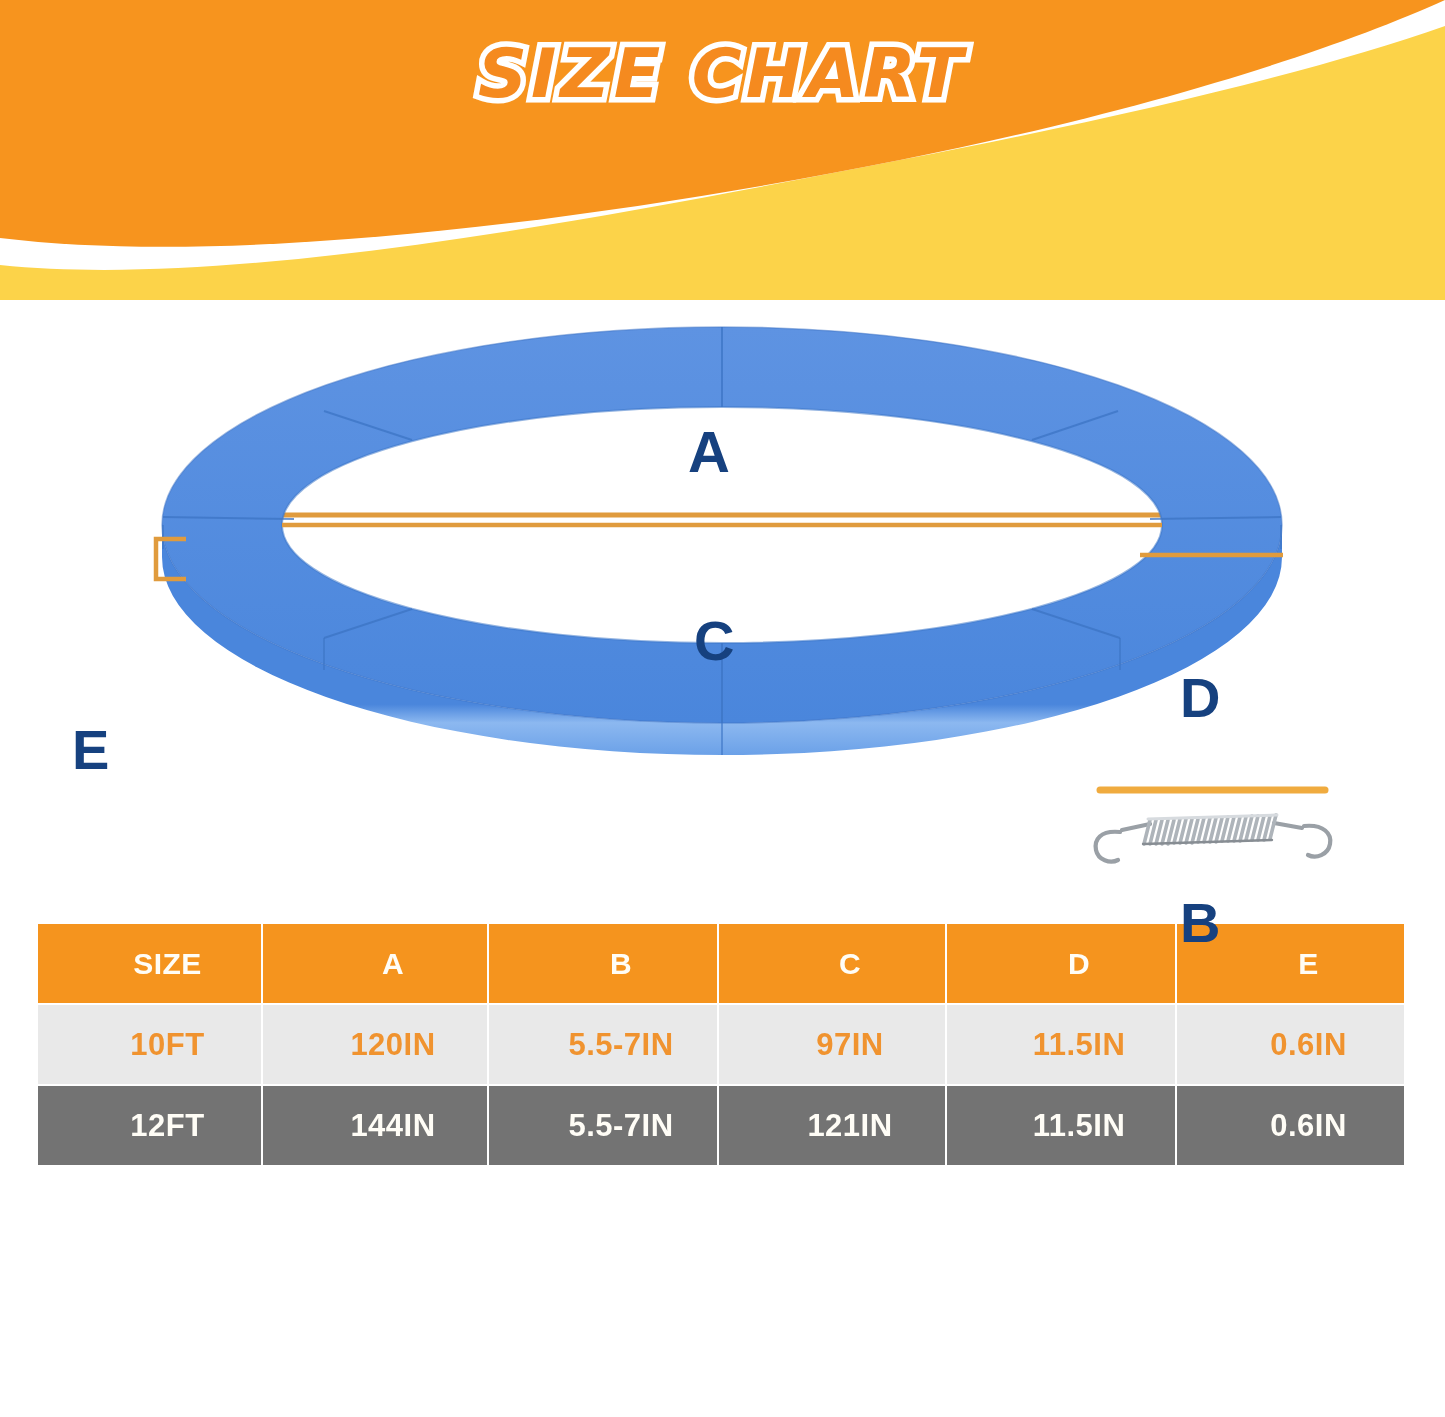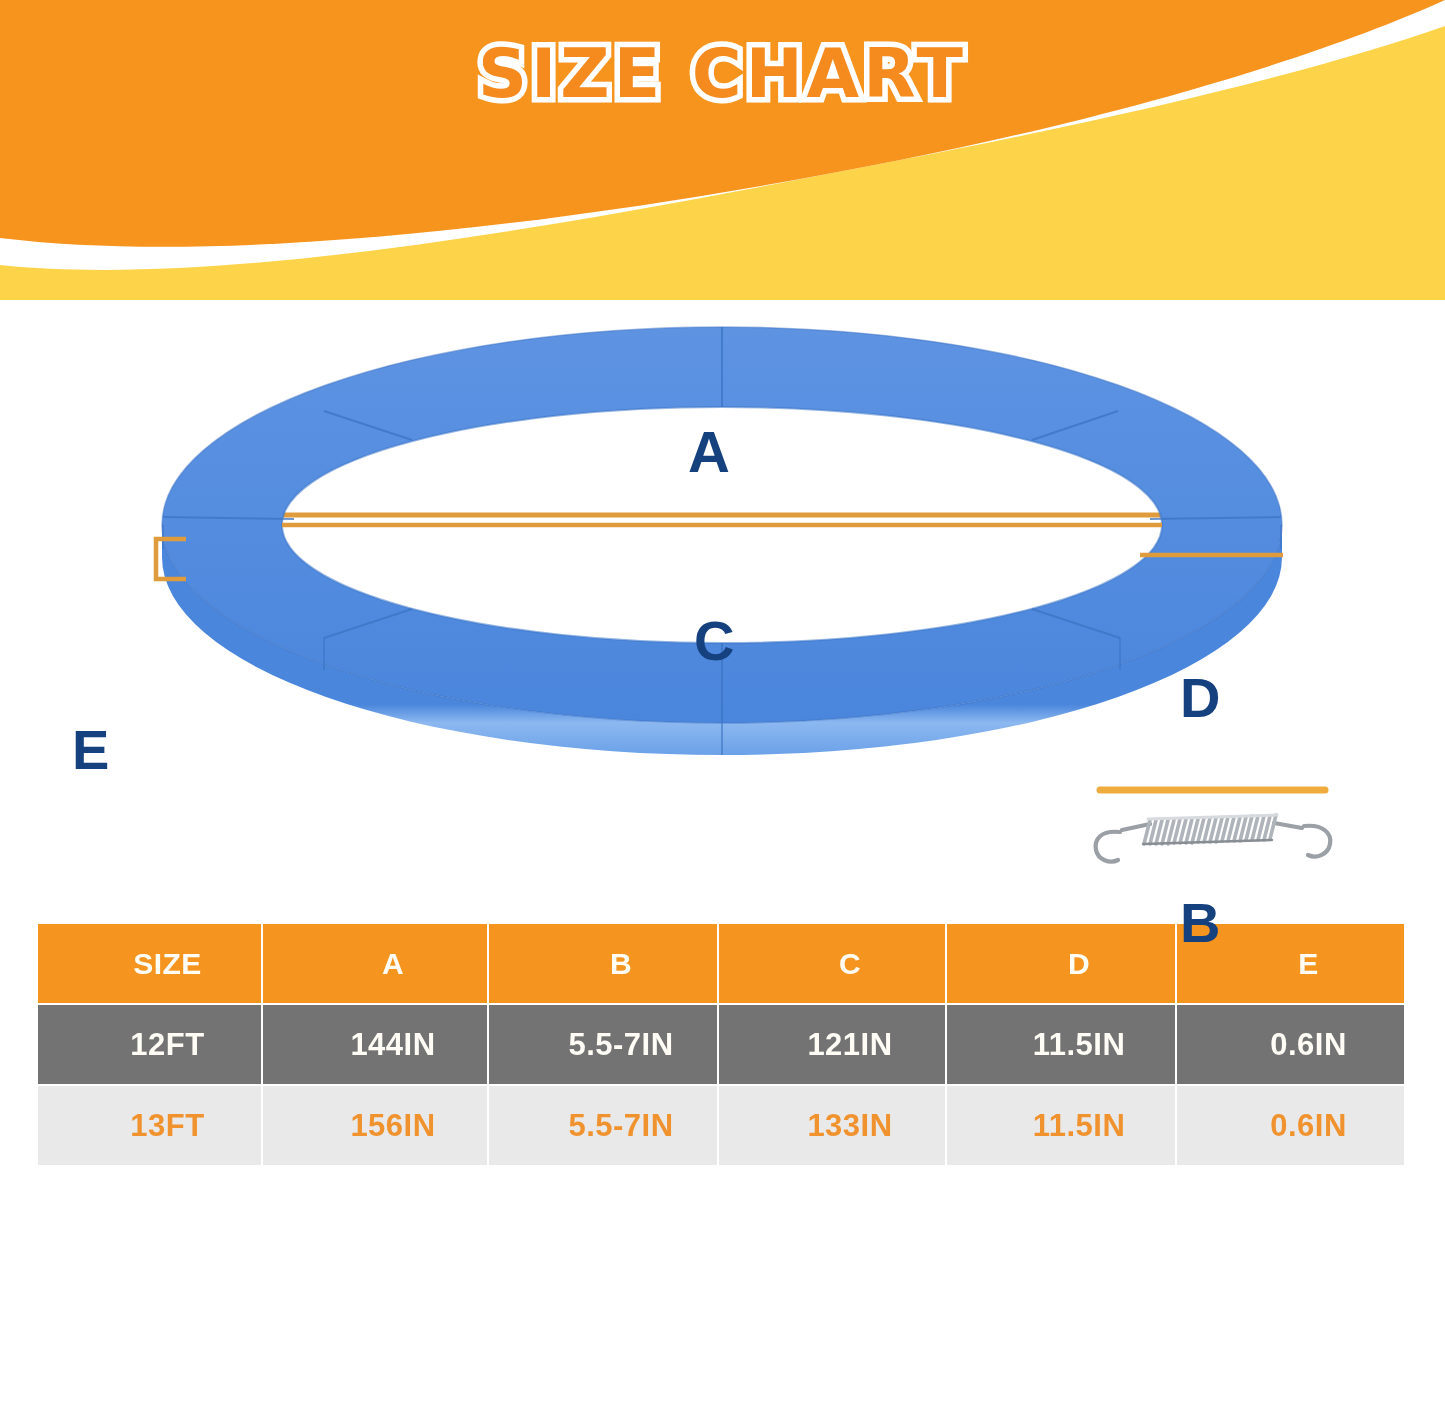--- a/index.html
+++ b/index.html
@@ -32,20 +32,21 @@
 
   #page-title {
     position: absolute;
     left: 0;
     top: 34px;
     width: 1445px;
     text-align: center;
     font-family: "DejaVu Sans", sans-serif;
     font-size: 68px;
     font-weight: bold;
+    font-style: italic;
     letter-spacing: 4px;
     color: #F58A1F;
     -webkit-text-stroke: 11px #ffffff;
     paint-order: stroke fill;
     text-shadow:
        0 0 0 #ffffff;
     z-index: 3;
   }
 
   
@@ -260,32 +261,32 @@
       <tr>
         <th>SIZE</th>
         <th>A</th>
         <th>B</th>
         <th>C</th>
         <th>D</th>
         <th>E</th>
       </tr>
     </thead>
     <tbody>
+      <tr class="row-odd">
+        <td>10FT</td>
+        <td>120IN</td>
+        <td>5.5-7IN</td>
+        <td>97IN</td>
+        <td>11.5IN</td>
+        <td>0.6IN</td>
+      </tr>
       <tr class="row-even">
         <td>12FT</td>
         <td>144IN</td>
         <td>5.5-7IN</td>
         <td>121IN</td>
         <td>11.5IN</td>
         <td>0.6IN</td>
       </tr>
-      <tr class="row-odd">
-        <td>13FT</td>
-        <td>156IN</td>
-        <td>5.5-7IN</td>
-        <td>133IN</td>
-        <td>11.5IN</td>
-        <td>0.6IN</td>
-      </tr>
     </tbody>
   </table>
 
 </div>
 
 </body></html>

